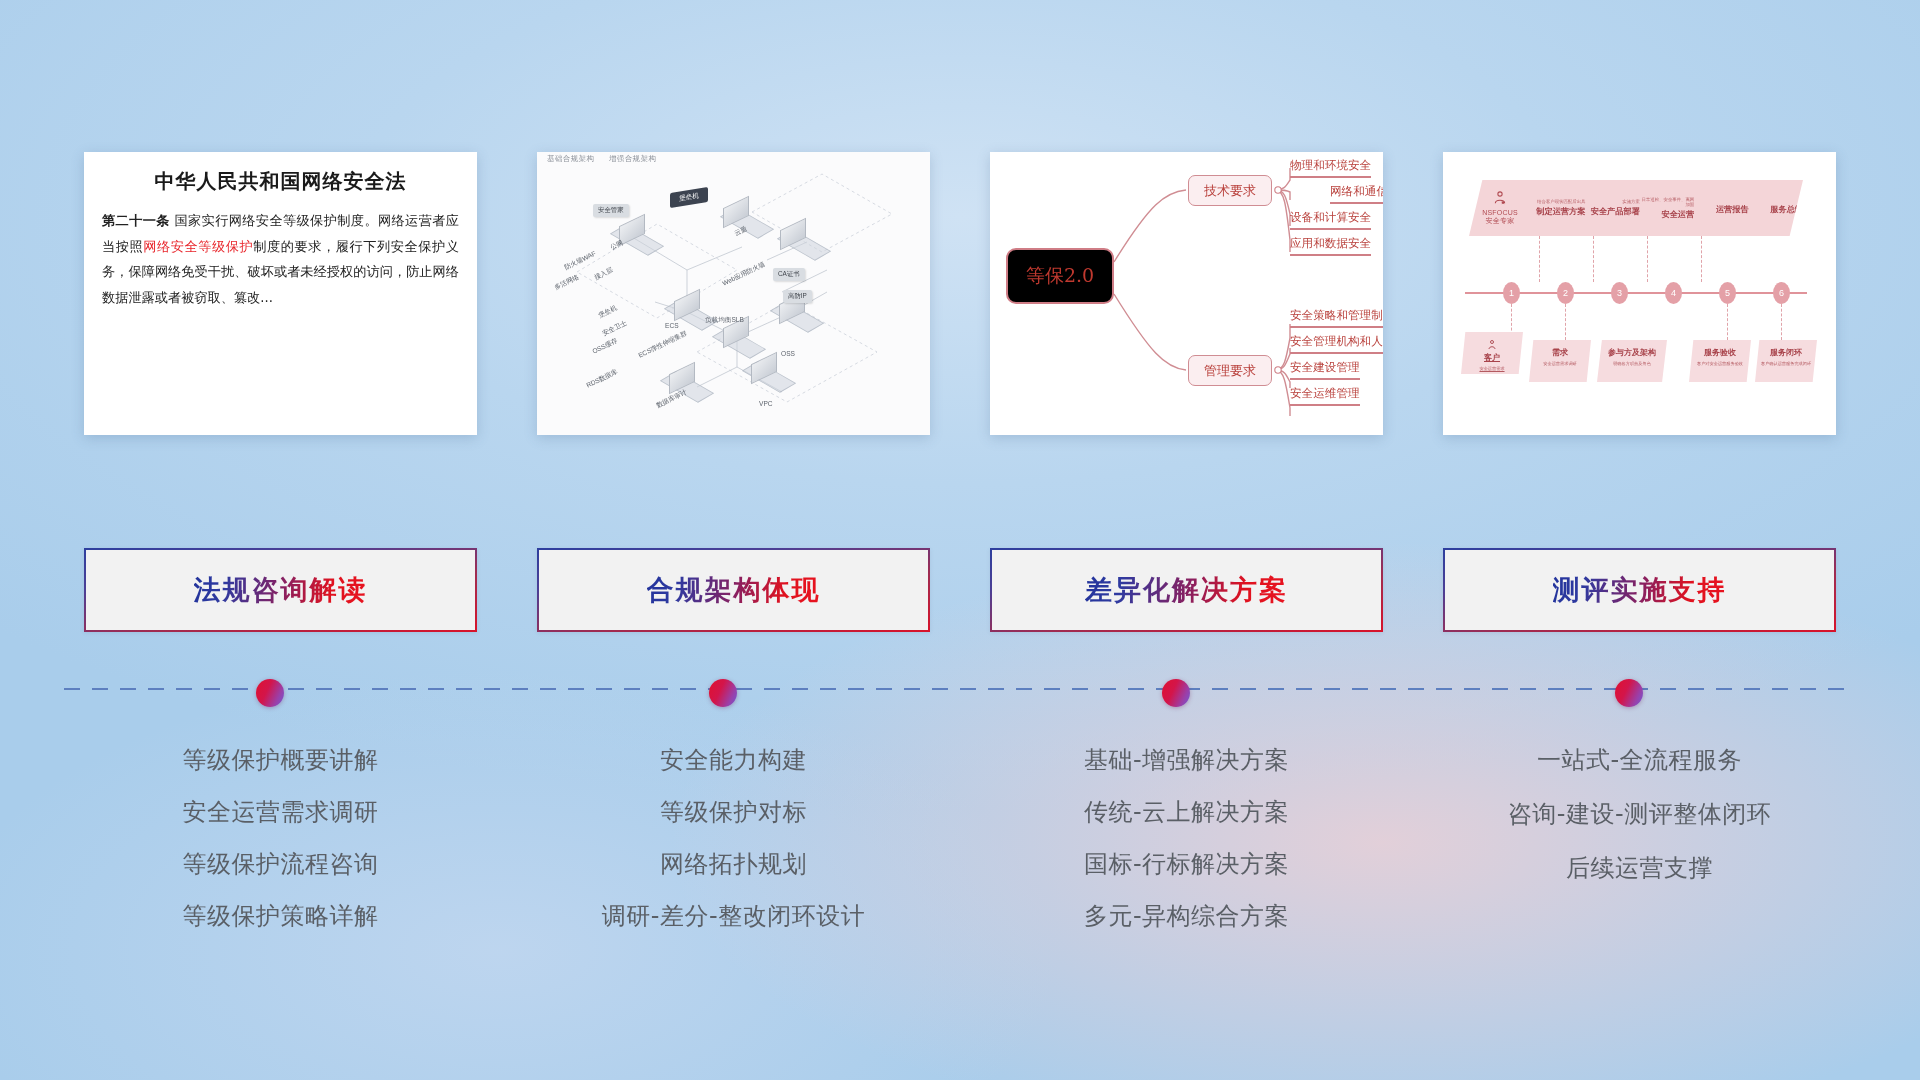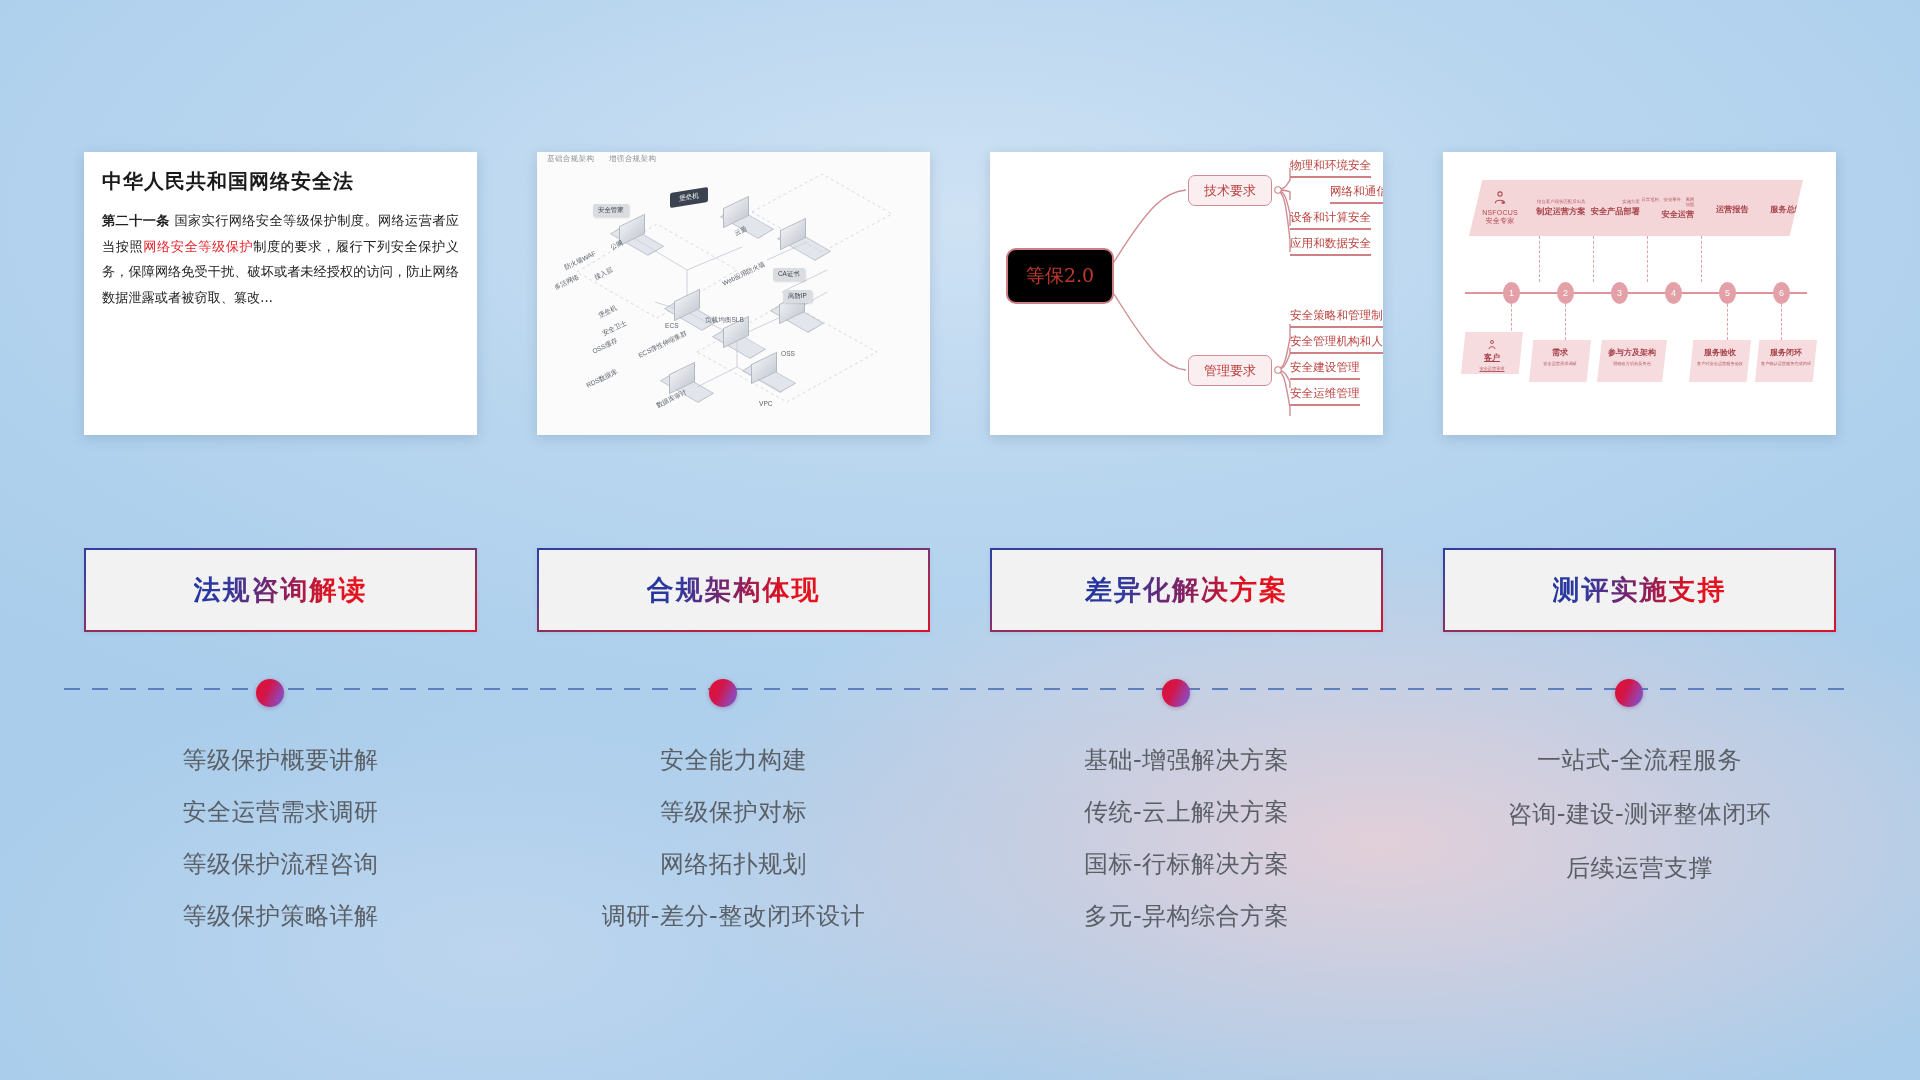--- a/index.html
+++ b/index.html
@@ -27,21 +27,21 @@
     width: 393px; height: 283px;
     background: #ffffff;
     box-shadow: 0 3px 12px rgba(60,90,130,0.22);
     position: relative; overflow: hidden;
     flex: 0 0 auto;
   }
 
   
   .law-card { padding: 16px 18px 10px 18px; }
   .law-title {
-    font-size: 20px; font-weight: 700; color: #1a1a1a;
+    text-align: center; font-size: 20px; font-weight: 700; color: #1a1a1a;
     letter-spacing: 1px; margin-bottom: 13px;
     font-family: "DejaVu Sans", sans-serif;
   }
   .law-p {
     font-size: 13.2px; line-height: 1.95; color: #222; text-align: justify;
     font-family: "DejaVu Sans", sans-serif;
   }
   .law-p + .law-p { margin-top: 7px; }
   .law-art { font-weight: 700; }
   .law-red { color: #e8242a; }

